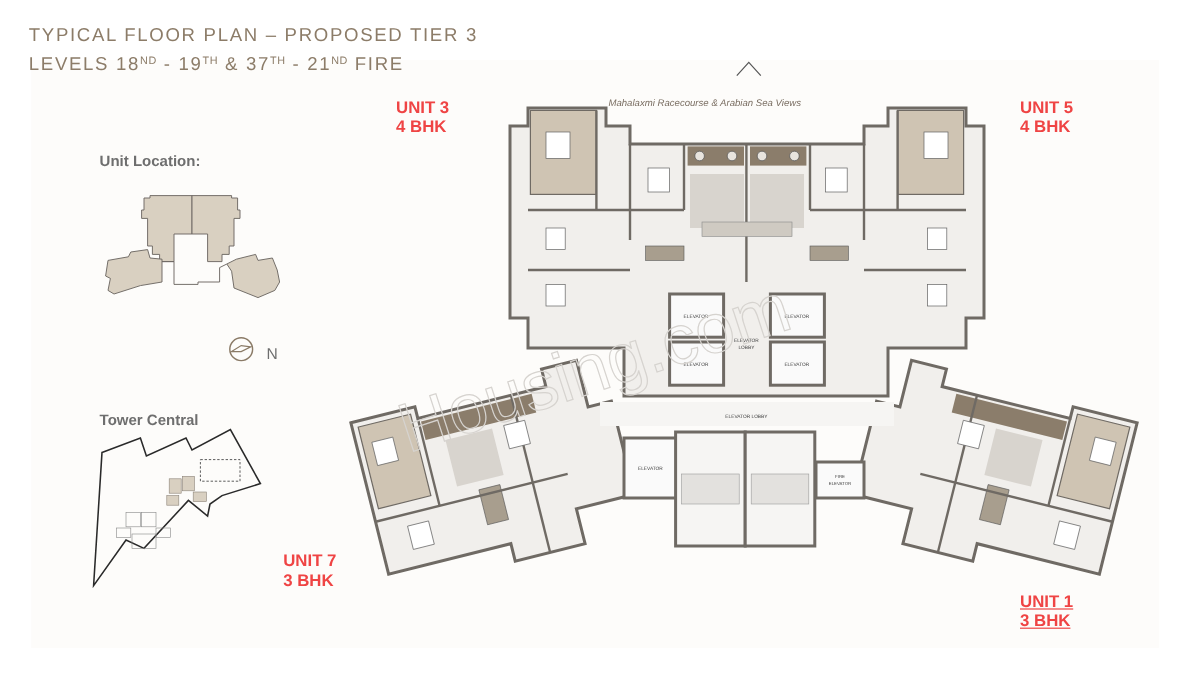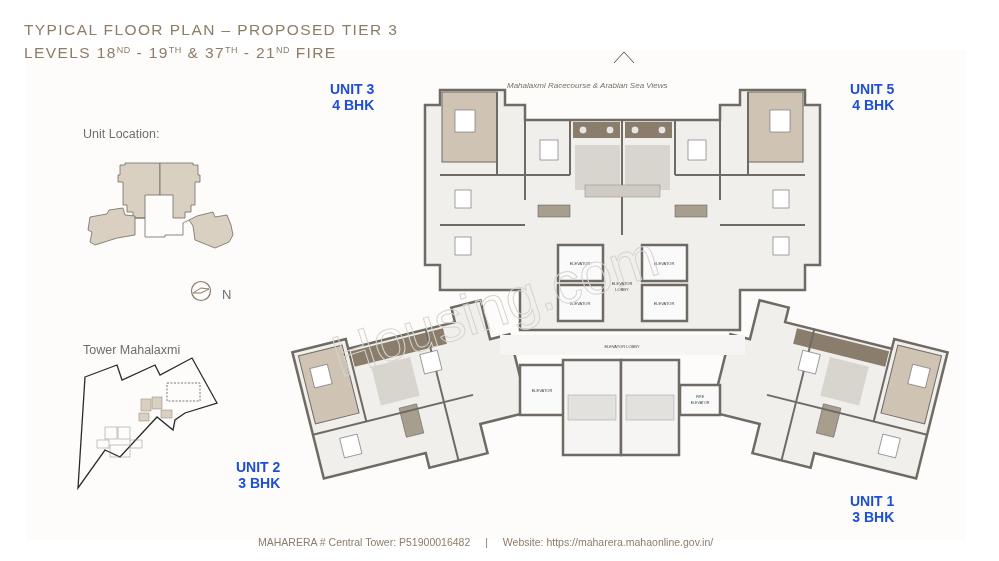--- a/index.html
+++ b/index.html
@@ -4,22 +4,22 @@
 <style>
   * { box-sizing: border-box; margin: 0; padding: 0; }
   html, body { width: 999px; height: 561px; overflow: hidden; background: #ffffff; }
   body { position: relative; font-family: "Liberation Sans", sans-serif; color: #8a7a66; }
   .canvas { position: absolute; left: 0; top: 0; width: 999px; height: 561px; background: #ffffff; padding-left: 48px; }
   .inner-bg { position: absolute; left: 26px; top: 50px; width: 940px; height: 490px; background: #fdfcfa; }
 
   .title { position: absolute; left: 24px; top: 19px; font-size: 15.5px; letter-spacing: 1.4px; color: #8c7c68; line-height: 21px; font-weight: normal; }
   .title sup { font-size: 9px; vertical-align: 5px; letter-spacing: 0.5px; }
 
-  .lbl { position: absolute; color: #6e6e6e; font-size: 12.5px; }
-  .unit-label { position: absolute; text-align: right; color: #1d4ed8; font-size: 14px; font-weight: bold; line-height: 16px; }
+  .lbl { position: absolute; color: #6e6e6e; font-size: 12.5px; font-weight: bold; }
+  .unit-label { position: absolute; text-align: left; color: #ef4444; font-size: 14px; font-weight: bold; line-height: 16px; }
 
   .views-label { position: absolute; left: 507px; top: 81px; font-size: 8px; color: #7a6e62; font-style: italic; }
   .footer { position: absolute; left: 258px; top: 536px; font-size: 10.5px; color: #8c7c68; white-space: nowrap; }
   .footer .sep { display: inline-block; margin: 0 12px; }
 
   svg { position: absolute; overflow: visible; }
   .compass-n { position: absolute; left: 222px; top: 287px; font-size: 13px; color: #6e6e6e; }
 </style>
 </head>
 <body>
@@ -42,21 +42,21 @@
     </g>
     <polyline points="50,58 60,58 60,77 80,77 80,75 98,75 98,63 104,60" fill="none" stroke="#6f6a64" stroke-width="0.8"></polyline>
   </svg>
 
   <svg width="22" height="22" style="left:190px; top:280px;" viewBox="0 0 22 22">
     <circle cx="11" cy="11" r="9.5" fill="none" stroke="#8a7a66" stroke-width="1.2"></circle>
     <path d="M3,13 L11,8 L19,9 L11,13 Z" fill="none" stroke="#8a7a66" stroke-width="1"></path>
   </svg>
   <div class="compass-n">N</div>
 
-  <div class="lbl" style="left:83px; top:343px;">Tower Mahalaxmi</div>
+  <div class="lbl" style="left:83px; top:343px;">Tower Central</div>
   <svg width="150" height="130" style="left:75px; top:355px;" viewBox="0 0 150 130">
     <polygon points="10,22 42,10 47,25 80,10 85,20 117,3 142,48 110,58 100,65 98,75 82,62 45,102 30,95 3,133" fill="none" stroke="#2a2a2a" stroke-width="1.3"></polygon>
     <rect x="92" y="28" width="33" height="18" fill="none" stroke="#555" stroke-width="0.8" stroke-dasharray="2,1.5"></rect>
     <g fill="#d9d0c1" stroke="#8b8379" stroke-width="0.5">
       <rect x="66" y="44" width="10" height="12"></rect>
       <rect x="77" y="42" width="10" height="12"></rect>
       <rect x="64" y="58" width="10" height="8"></rect>
       <rect x="86" y="55" width="11" height="8"></rect>
     </g>
     <g fill="none" stroke="#888" stroke-width="0.5">
@@ -70,24 +70,24 @@
 
   <div class="unit-label" style="left:330px; top:81px;">
     <div>UNIT 3</div>
     <div>4 BHK</div>
   </div>
   <div class="unit-label" style="left:850px; top:81px;">
     <div>UNIT 5</div>
     <div>4 BHK</div>
   </div>
   <div class="unit-label" style="left:236px; top:459px;">
-    <div>UNIT 2</div>
+    <div>UNIT 7</div>
     <div>3 BHK</div>
   </div>
-  <div class="unit-label" style="left:850px; top:493px;">
+  <div class="unit-label" style="left:850px; top:493px;text-decoration:underline;">
     <div>UNIT 1</div>
     <div>3 BHK</div>
   </div>
 
   <svg width="24" height="14" style="left:612px; top:50px;" viewBox="0 0 24 14">
     <path d="M2,13 L12,2 L22,13" fill="none" stroke="#555" stroke-width="1"></path>
   </svg>
   <div class="views-label">Mahalaxmi Racecourse &amp; Arabian Sea Views</div>
 
   <svg width="999" height="561" style="left:0; top:0;" viewBox="0 0 999 561">
@@ -203,18 +203,13 @@
       <rect x="680" y="385" width="40" height="30" fill="#fafafa" stroke="#6f6a64" stroke-width="2.5"></rect>
       <text x="700" y="398" font-family="Liberation Sans, sans-serif" font-size="3.6" fill="#444" text-anchor="middle">FIRE</text>
       <text x="700" y="404" font-family="Liberation Sans, sans-serif" font-size="3.6" fill="#444" text-anchor="middle">ELEVATOR</text>
       <text x="622" y="285" font-family="Liberation Sans, sans-serif" font-size="4" fill="#444" text-anchor="middle">ELEVATOR</text>
       <text x="622" y="291" font-family="Liberation Sans, sans-serif" font-size="4" fill="#444" text-anchor="middle">LOBBY</text>
     </g>
 
     <text x="320" y="330" transform="rotate(-18 480 290)" font-family="Liberation Sans, sans-serif" font-size="58" fill="none" stroke="#d6d3cf" stroke-width="1">Housing.com</text>
   </svg>
 
-  <div class="footer">
-    <span>MAHARERA # Central Tower: P51900016482</span>
-    <span class="sep">|</span>
-    <span>Website: https://maharera.mahaonline.gov.in/</span>
-  </div>
 </div>
 
 </body></html>

